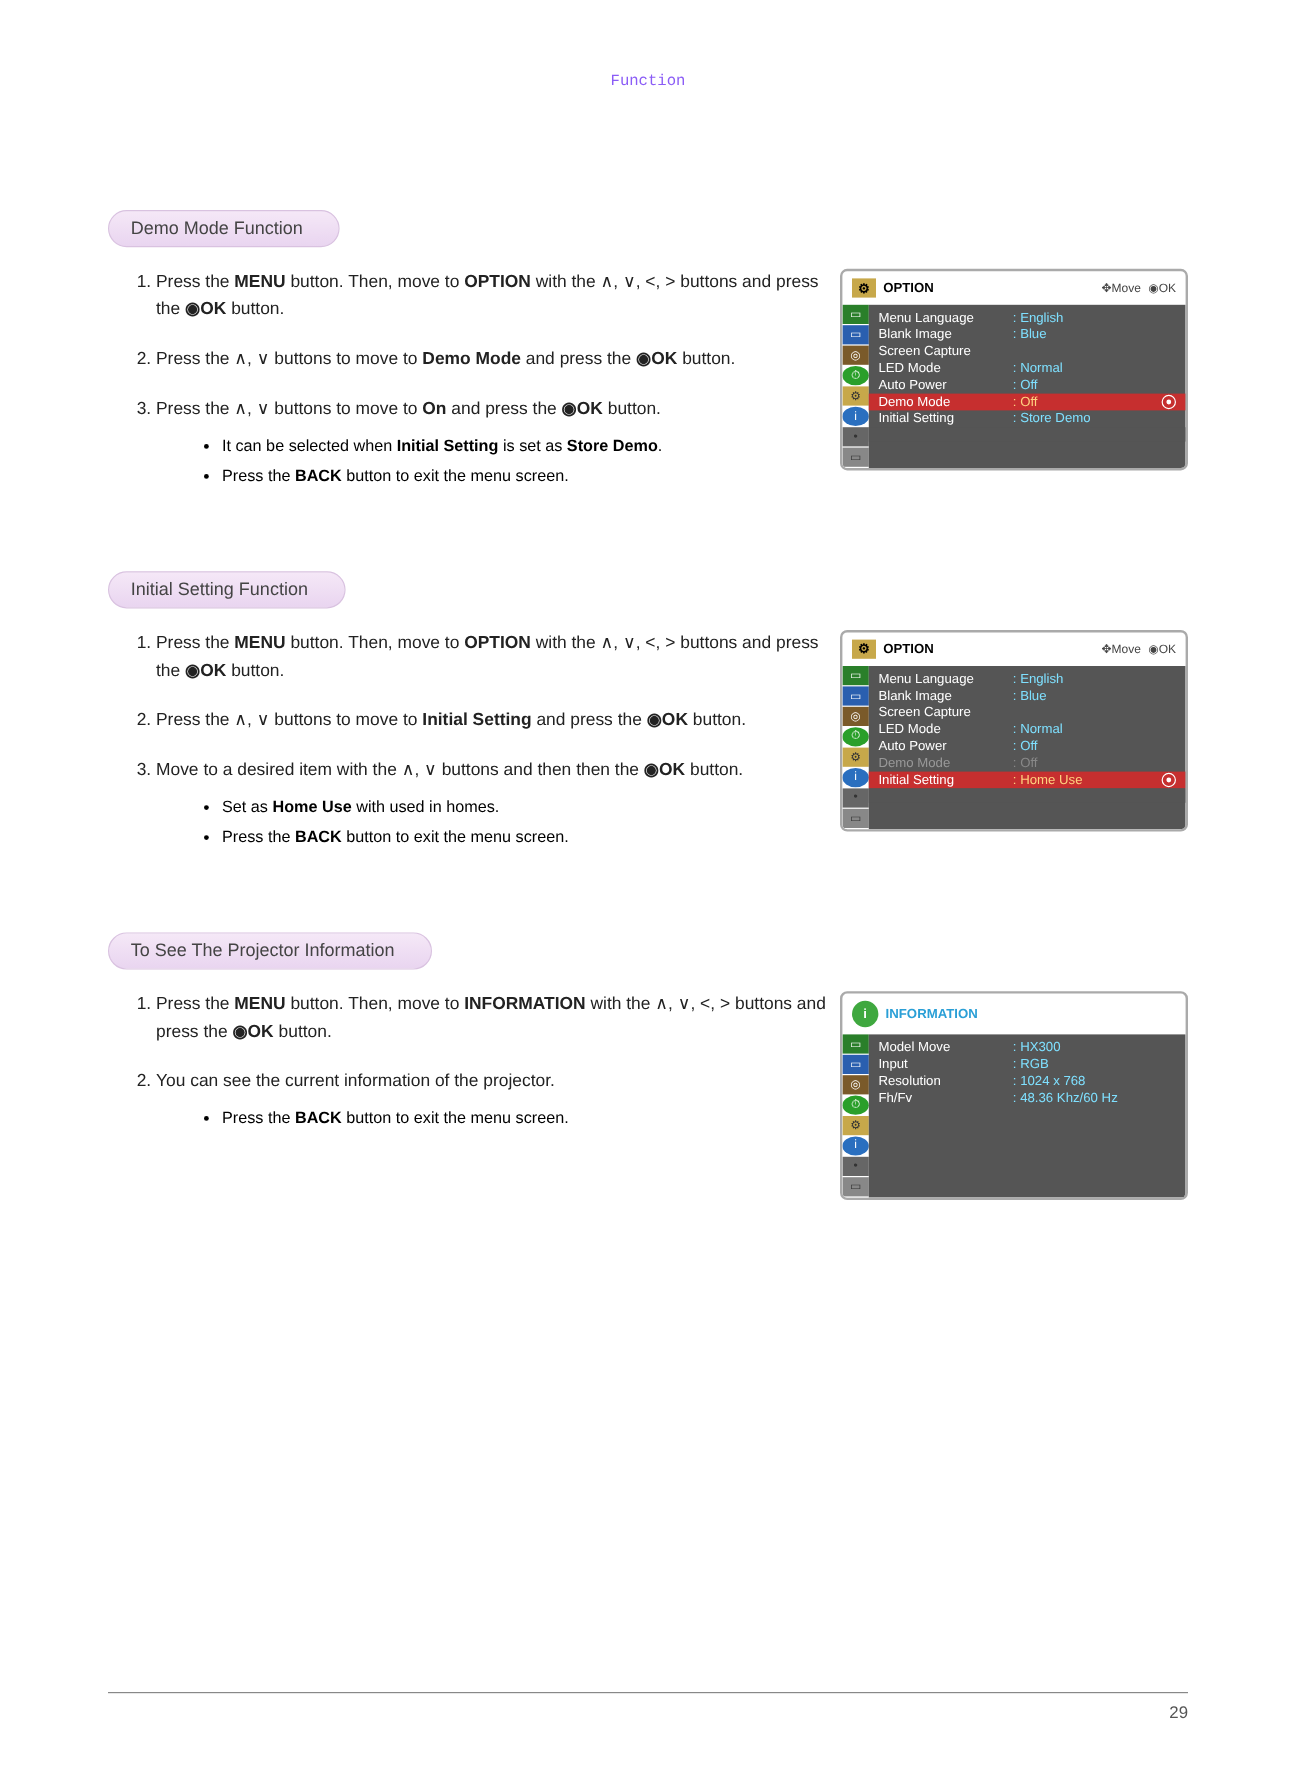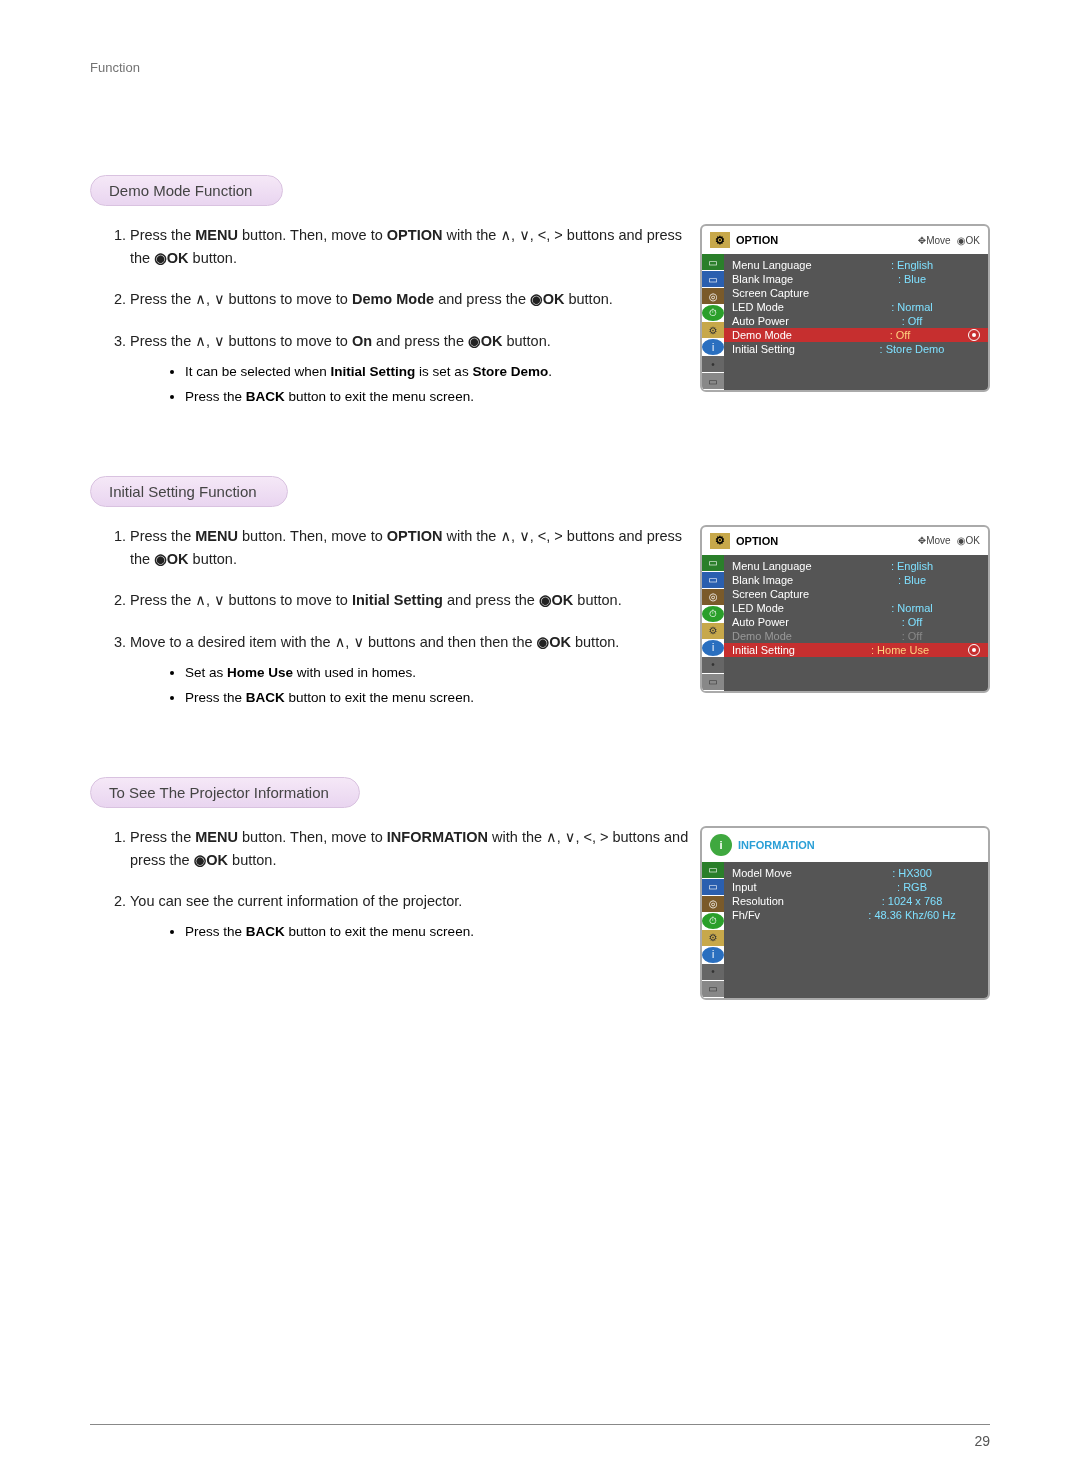--- a/index.html
+++ b/index.html
@@ -8,24 +8,25 @@
     height: 1475px;
     background: #fff;
     font-family: Arial, Helvetica, sans-serif;
     position: relative;
     color: #333;
   }
   .page {
     padding: 60px 90px 40px 90px;
   }
   .header-right {
-    text-align: left;
+    text-align: center;
     font-size: 13px;
-    color: #737373;
+    color: #8b5cf6;
     margin-bottom: 100px;
+    font-family: Liberation Mono, monospace;
   }
   .section-pill {
     display: inline-block;
     background: linear-gradient(#f5e8f7, #e9d5f0);
     border: 1px solid #d9c2e0;
     border-radius: 20px;
     padding: 6px 30px 6px 18px;
     font-size: 15px;
     color: #444;
     margin-bottom: 18px;
@@ -98,21 +99,21 @@
     display: flex;
     padding: 1px 8px;
     align-items: center;
     gap: 12px;
   }
   .osd-row.selected {
     background: #c62f2f;
   }
   .osd-row.dim { color: #999; }
   .osd-label { flex: 0 0 100px; }
-  .osd-value { flex: 1; color: #7fe0ff; text-align: center; }
+  .osd-value { flex: 1; color: #7fe0ff; }
   .osd-row.selected .osd-value { color: #ffd27f; }
   .osd-dot {
     width: 12px; height: 12px;
     border-radius: 50%;
     display: inline-block;
     position: relative;
   }
   .osd-dot.red { background: #c62f2f; border: 1px solid #fff; }
   .osd-dot.red::after{ content:""; width:4px; height:4px; background:#fff; border-radius:50%; position:absolute; top:3px; left:3px;}
   .osd-footer { height: 12px; background:#555; }
@@ -132,21 +133,21 @@
     background: #3fa83f;
     color: #fff;
     display: flex;
     align-items: center;
     justify-content: center;
     font-weight: bold;
     margin-right: 6px;
   }
   .footer {
     position: absolute;
-    bottom: 26px;
+    bottom: 40px;
     left: 90px;
     right: 90px;
     border-top: 1px solid #888;
     text-align: right;
     padding-top: 8px;
     font-size: 14px;
     color: #555;
   }
   .nav-sym { font-family: sans-serif; }
   .header-icon {

